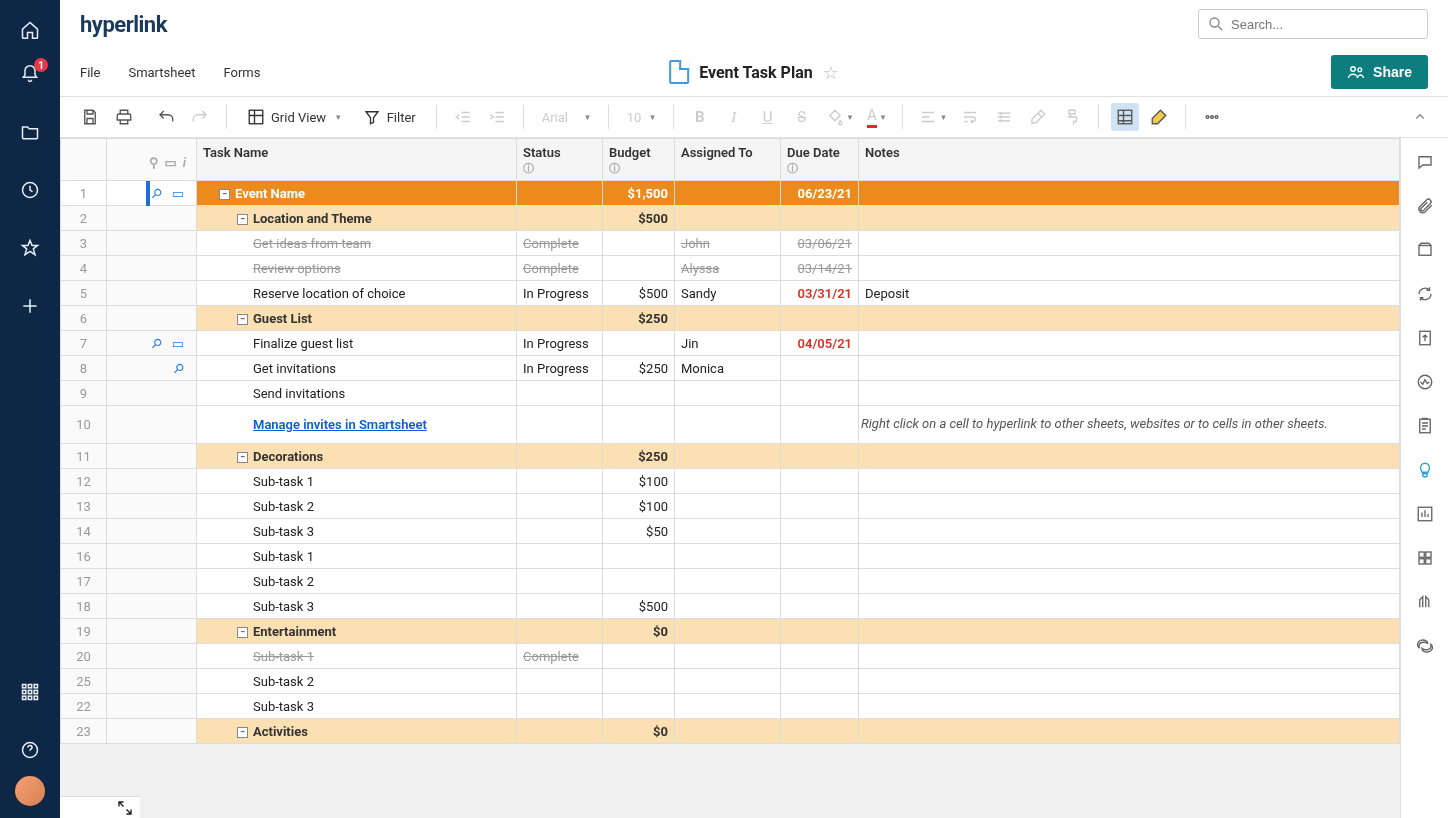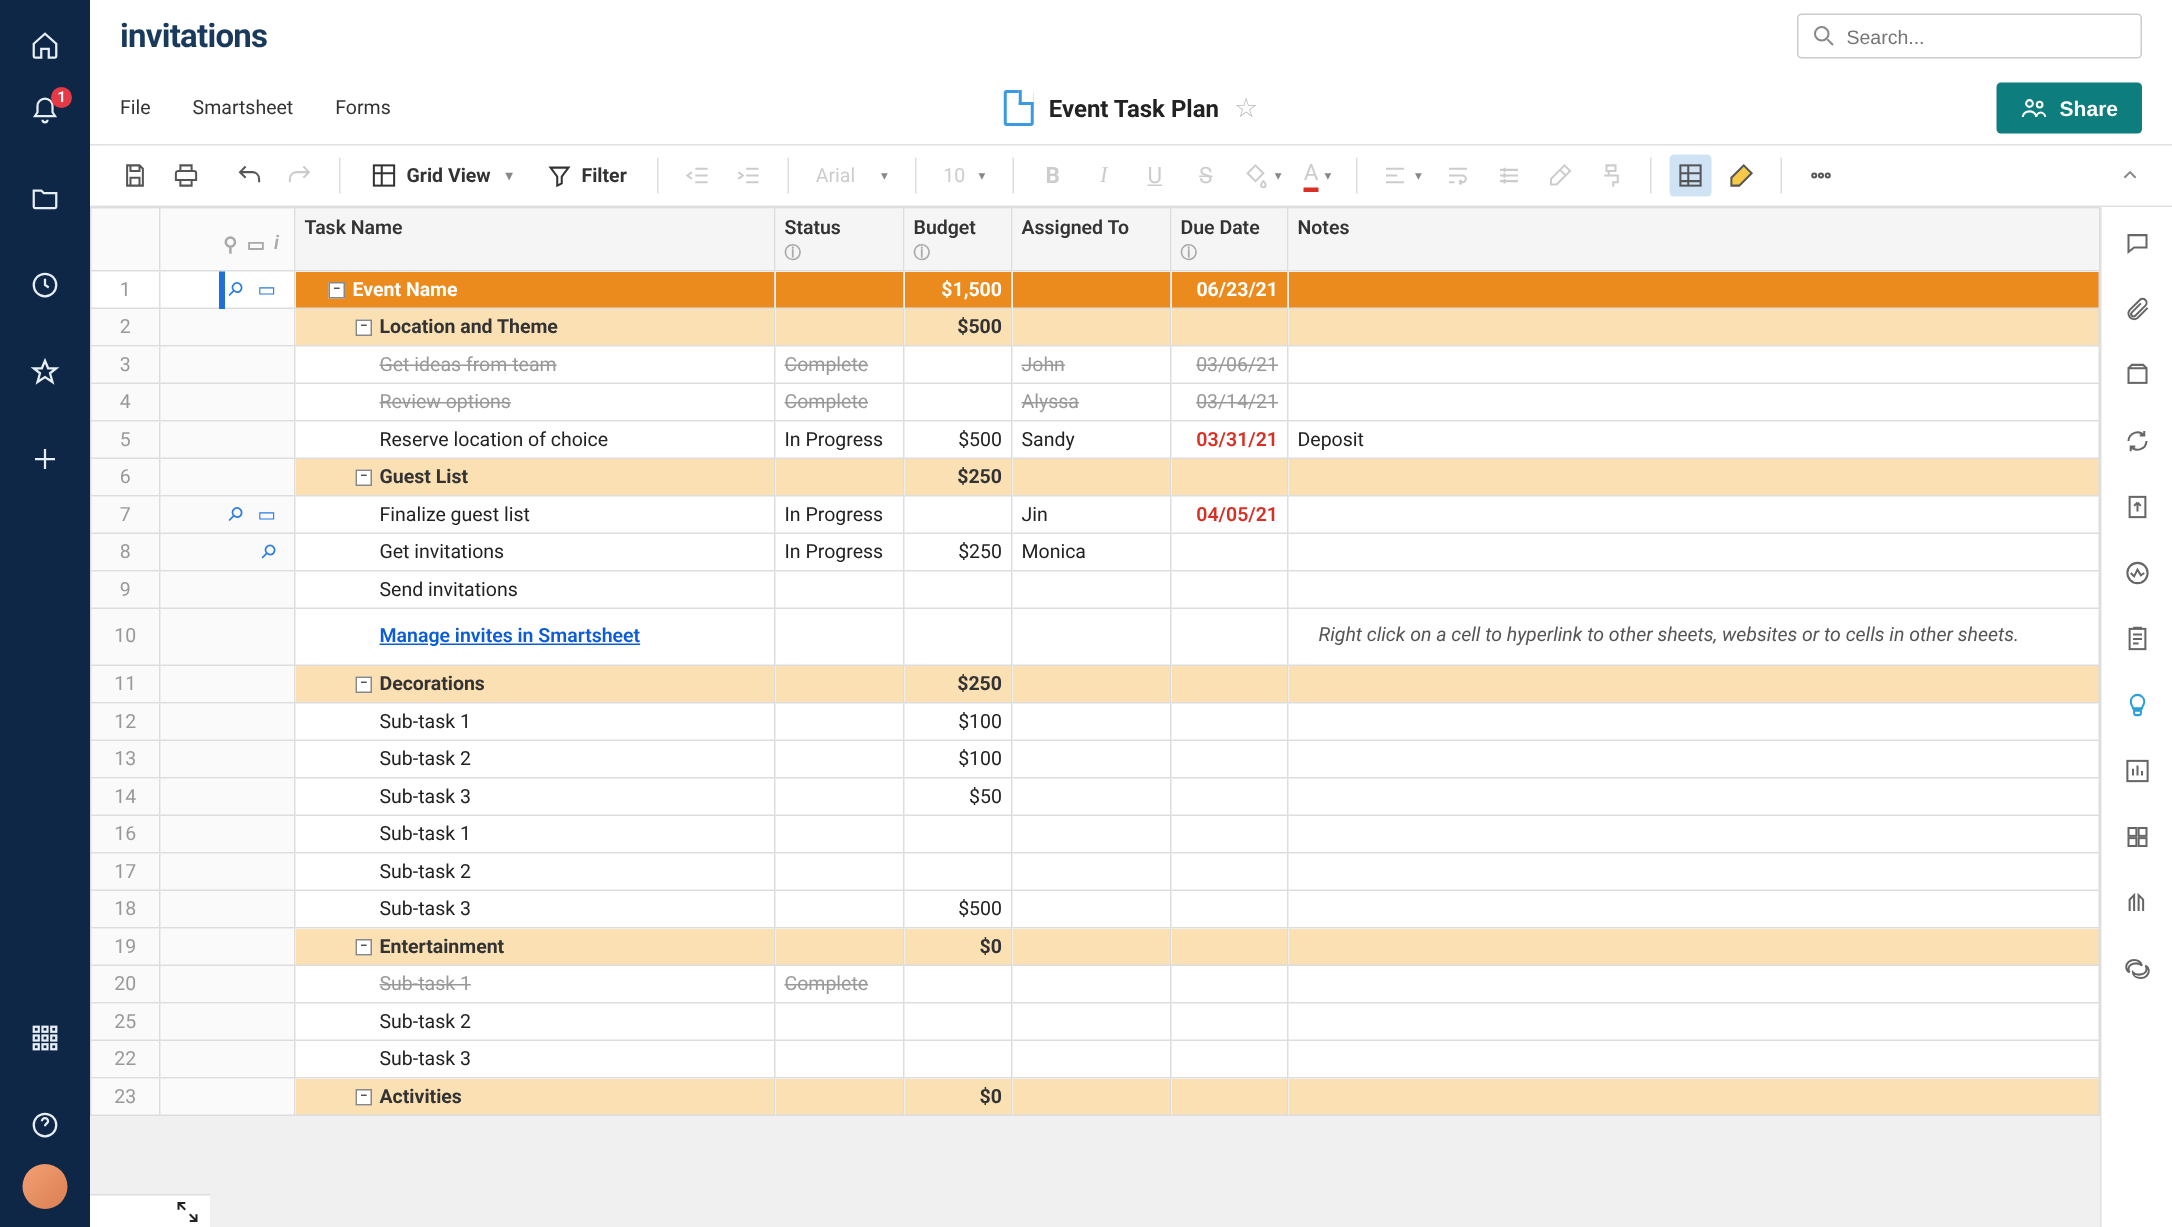--- a/index.html
+++ b/index.html
@@ -21,21 +21,21 @@
 .title-center{position:absolute;left:50%;transform:translateX(-50%);display:flex;align-items:center;gap:10px;}
 .sheet-icon{width:20px;height:24px;border:2px solid #3b9ae1;border-radius:2px;position:relative;}
 .sheet-icon::after{content:"";position:absolute;top:-2px;right:-2px;width:8px;height:8px;background:#fff;border-left:2px solid #3b9ae1;border-bottom:2px solid #3b9ae1;}
 .title-text{font-size:16px;font-weight:700;color:#222;}
 .star{color:#bbb;font-size:18px;}
 .share-btn{margin-left:auto;background:#0e7d7d;color:#fff;border:none;border-radius:3px;padding:8px 16px;font-size:14px;font-weight:600;display:flex;align-items:center;gap:8px;cursor:pointer;}
 .toolbar{display:flex;align-items:center;height:42px;padding:0 16px;gap:6px;border-top:1px solid #e0e0e0;border-bottom:1px solid #e0e0e0;}
 .tbtn{height:28px;min-width:28px;display:flex;align-items:center;justify-content:center;color:#555;border-radius:3px;cursor:pointer;padding:0 4px;}
 .tbtn.active{background:#d0e3f5;}
 .tbtn.disabled{color:#ccc;}
-.tbtn-label{display:flex;align-items:center;gap:6px;font-weight:700;color:#333;padding:0 8px;}
+.tbtn-label{display:flex;align-items:center;gap:6px;font-weight:400;color:#333;padding:0 8px;}
 .tsep{width:1px;height:24px;background:#ddd;margin:0 6px;}
 .tdrop::after{content:"▾";font-size:9px;margin-left:4px;color:#888;}
 .toolbar-right{margin-left:auto;display:flex;align-items:center;}
 .chev-toggle{width:24px;height:24px;display:flex;align-items:center;justify-content:center;color:#888;}
 .body{flex:1;display:flex;min-height:0;background:#f0f0f0;}
 .grid-wrap{flex:1;overflow:auto;position:relative;padding:0;}
 .grid{background:#fff;margin-left:0;}
 table{border-collapse:collapse;width:100%;table-layout:fixed;}
 th,td{border:1px solid #ddd;height:25px;padding:0 6px;font-size:13px;overflow:hidden;white-space:nowrap;text-overflow:ellipsis;}
 th{background:#f5f5f5;text-align:left;font-weight:600;color:#333;height:42px;vertical-align:top;padding-top:6px;position:relative;}
@@ -52,21 +52,21 @@
 .row-primary .col-rownum, .row-primary .col-icons{background:#fff;color:#999;font-weight:normal;}
 .row-section td{background:#fbe0b4;font-weight:700;color:#333;}
 .row-section .col-rownum, .row-section .col-icons{background:#fafafa;font-weight:normal;color:#999;}
 .indent1{padding-left:22px !important;}
 .indent2{padding-left:40px !important;}
 .indent3{padding-left:56px !important;}
 .collapse{display:inline-block;width:11px;height:11px;border:1px solid #888;background:#fff;font-size:9px;line-height:9px;text-align:center;margin-right:5px;color:#555;vertical-align:middle;}
 .strike{text-decoration:line-through;color:#999;}
 .due-red{color:#d93025;font-weight:600;}
 .link{color:#0b5cd6;text-decoration:underline;font-weight:600;}
-.note-italic{font-style:italic;color:#555;white-space:normal;line-height:1.3;padding:4px 20px;}
+.note-italic{font-style:italic;color:#555;white-space:normal;line-height:1.3;padding:4px 2px;}
 .row-tall td{height:38px;}
 .icon-mini{color:#2b7de1;font-size:13px;margin:0 2px;}
 .iconrow{display:flex;justify-content:flex-end;align-items:center;gap:6px;height:100%;padding-right:4px;}
 th.col-icons .iconrow{color:#aaa;}
 .right-rail{width:48px;background:#fff;border-left:1px solid #e0e0e0;display:flex;flex-direction:column;align-items:center;padding-top:12px;gap:20px;flex-shrink:0;}
 .rr-item{width:24px;height:24px;display:flex;align-items:center;justify-content:center;color:#666;}
 .rr-item.hl{color:#2b9fd9;}
 .primary-marker{position:absolute;left:86px;top:43px;width:4px;height:25px;background:#1f6fd6;}
 .footer-left{position:absolute;bottom:0;left:60px;width:80px;height:22px;background:#fff;border-top:1px solid #ddd;display:flex;align-items:center;justify-content:flex-end;padding-right:6px;}
 svg{width:18px;height:18px;stroke:currentColor;fill:none;stroke-width:1.8;}
@@ -127,21 +127,21 @@
         <svg viewBox="0 0 24 24">
           <circle cx="12" cy="12" r="9"></circle>
           <path d="M9.5 9a2.5 2.5 0 115 0c0 1.5-2.5 2-2.5 4M12 17h0"></path>
         </svg>
       </div>
     <div class="avatar"></div>
   </div>
 
   <div class="main">
     <div class="topbar">
-      <div class="logo">invitations</div>
+      <div class="logo">hyperlink</div>
       <div class="search-wrap">
         <svg viewBox="0 0 24 24">
             <circle cx="10" cy="10" r="6"></circle>
             <path d="M20 20l-5-5"></path>
           </svg>
         <input placeholder="Search..." style="">
       </div>
     </div>
 
     <div class="titlebar">

